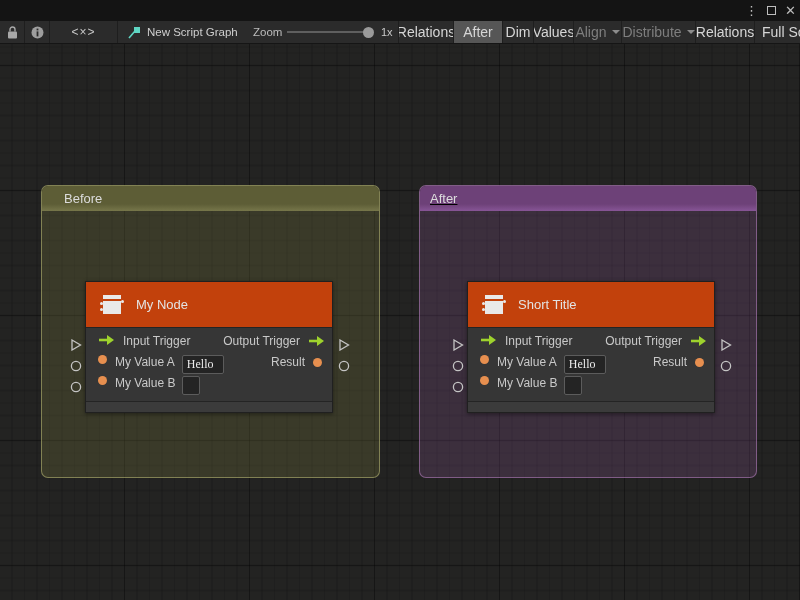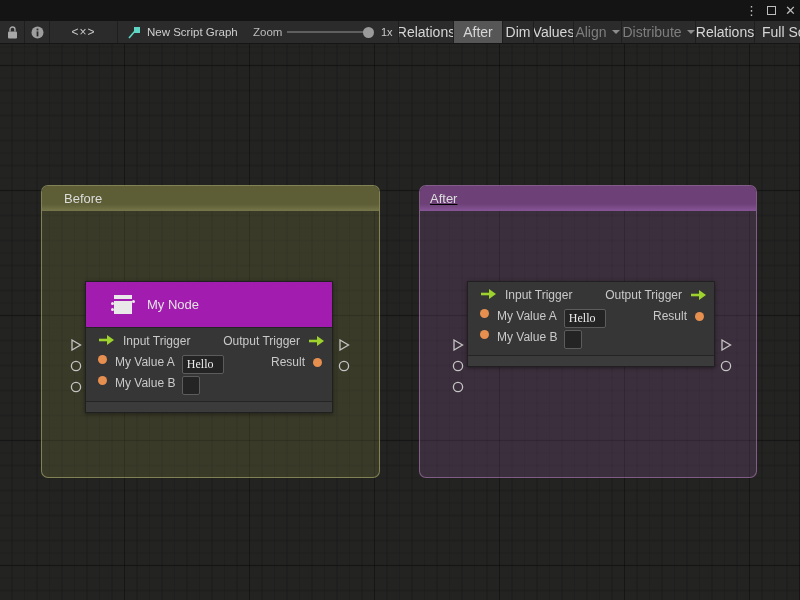--- a/index.html
+++ b/index.html
@@ -57,22 +57,22 @@
   .group-header { height:25px; border-radius:6px 6px 0 0; display:flex; align-items:center; padding-left:10px; }
   .group-before .group-header { background:linear-gradient(#5d5d36 72%, #76764a);padding-left:22px; }
   .group-after .group-header { background:linear-gradient(#6d4178 72%, #875596);text-decoration:underline; }
   .group-title { font-size:13px; color:#dcdcdc; }
 
   
   .node-wrap { position:absolute; width:248px; }
   .node-wrap.n0 { left:85px; top:237px; }
   .node-wrap.n1 { left:467px; top:237px; }
   .node { width:248px; background:#363636; border:1px solid #202020; box-shadow:0 1px 4px rgba(0,0,0,0.45); }
-  .node-header { height:46px; background:#a21caf; border-bottom:1px solid #242424;
-    display:flex; align-items:center; padding-left:24px; gap:11px; }
+  .node-header { height:46px; background:#c2410c; border-bottom:1px solid #242424;
+    display:flex; align-items:center; padding-left:13px; gap:11px; }
   .node-title { font-size:13px; color:#e3e3e3; }
   .node-body { padding:6px 0 4px 0; }
   .port-row { height:21px; display:flex; align-items:flex-start; padding:0 7px 0 12px; }
   .port-row.values { padding-right:10px; }
   .port-label { font-size:12px; color:#c9c9c9; margin-left:8px; white-space:nowrap; }
   .right-side { margin-left:auto; display:flex; align-items:center; }
   .right-side .port-label { margin-left:0; margin-right:8px; }
   .data-dot { width:9px; height:9px; border-radius:50%; background:#e78f4f; flex:none; }
   .inline-field { background:#242424; border:1px solid #5c5c5c; border-radius:2px; height:19px;
     color:#ececec; font-size:12px; padding:0 4px; margin-left:7px;
@@ -241,20 +241,30 @@
         </div>
       <div class="ext r row2">
         <svg width="12" height="12" viewBox="0 0 12 12">
             <circle cx="6" cy="6" r="4.6" fill="none" stroke="#c4c4c4" stroke-width="1.3"></circle>
           </svg>
         </div>
     </div>
 
     <div class="node-wrap n1">
       <div class="node">
+        <div class="node-header">
+          <svg width="26" height="26" viewBox="0 0 26 26">
+            <rect x="4" y="3" width="18" height="4" fill="#e9e9e9"></rect>
+            <rect x="4" y="9" width="18" height="13" fill="#e9e9e9"></rect>
+            <rect x="1" y="10" width="3" height="3" rx="1.5" fill="#e9e9e9"></rect>
+            <rect x="1" y="16" width="3" height="3" rx="1.5" fill="#e9e9e9"></rect>
+            <rect x="22" y="8" width="3" height="3" rx="1.5" fill="#e9e9e9"></rect>
+          </svg>
+          <span class="node-title">Short Title</span>
+        </div>
         <div class="node-body">
           <div class="port-row">
             <svg width="17" height="12" viewBox="0 0 17 12">
               <path d="M1 6h9" stroke="#9ed22d" stroke-width="2.6"></path>
                 <polygon points="9,1 16,6 9,11" fill="#9ed22d"></polygon>
             </svg>
             <span class="port-label">Input Trigger</span>
             <span class="right-side">
               <span class="port-label">Output Trigger</span>
               <svg width="17" height="12" viewBox="0 0 17 12">

